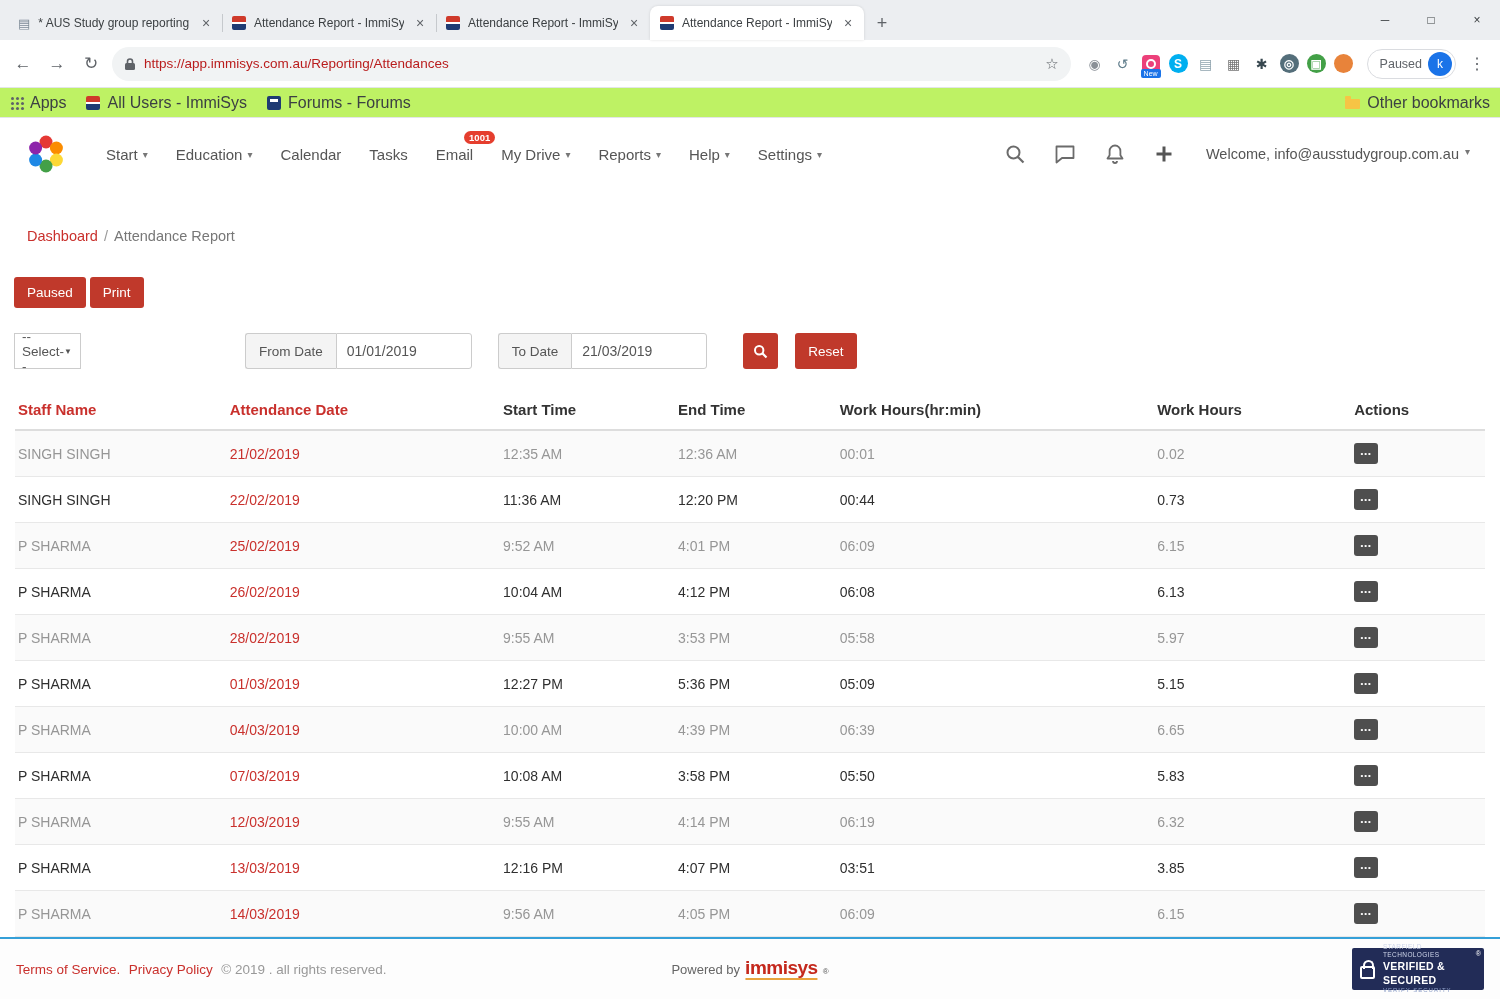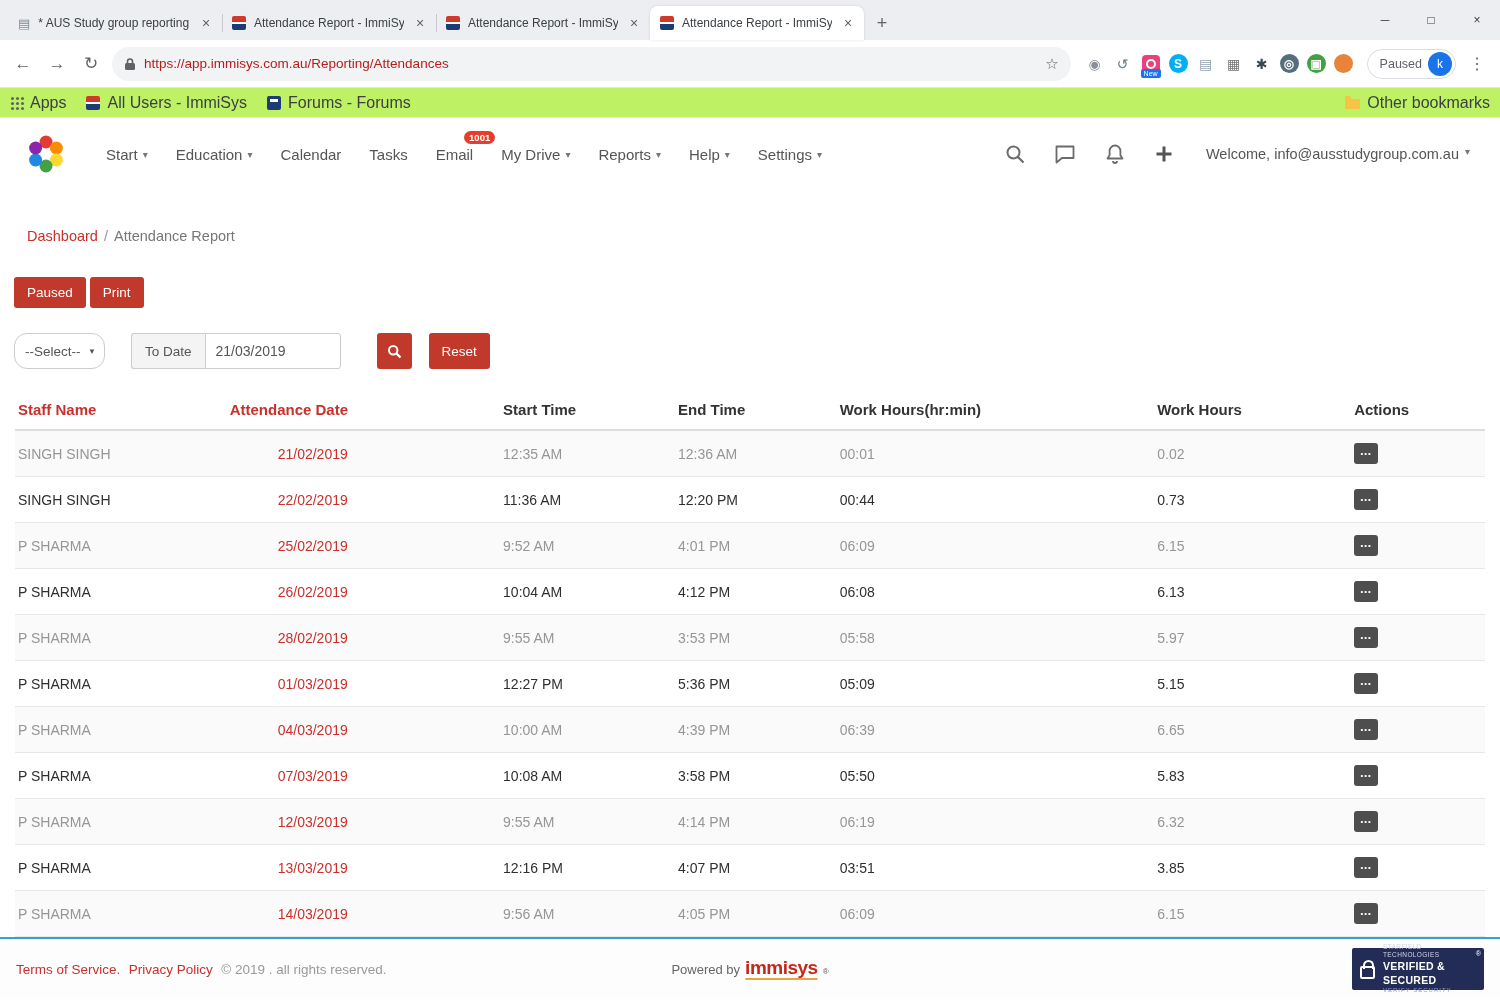--- a/index.html
+++ b/index.html
@@ -65,37 +65,37 @@
 
   .breadcrumb { margin:38px 0 0 27px; font-size:14.5px; }
   .bc-home { color:var(--link); }
   .bc-sep { color:#999; margin:0 6px; }
   .bc-cur { color:#777; }
 
   .action-buttons { margin:33px 0 0 14px; display:flex; gap:4px; }
   .red-btn { background:var(--accent); color:#fff; border:none; border-radius:3px; font-size:13.5px; padding:8px 13px; font-family:inherit; }
 
   .filters { margin:25px 0 0 14px; display:flex; align-items:center; }
-  .select { width:91px; height:36px; border:1px solid #ccc; border-radius:13px; display:flex; align-items:center; justify-content:space-between; padding:0 8px 0 10px; font-size:13.5px; color:#555; }
+  .select { width:67px; height:36px; border:1px solid #ccc; border-radius:0; display:flex; align-items:center; justify-content:flex-end; padding:0 8px 0 10px; font-size:13.5px; color:#555; }
   .sel-caret { font-size:8px; color:#555; }
   .input-group { display:flex; height:36px; }
   .input-group.from { margin-left:164px; }
   .input-group.to { margin-left:26px; }
   .ig-label { background:#f4f4f4; border:1px solid #ccc; border-right:none; border-radius:3px 0 0 3px; display:flex; align-items:center; padding:0 13px; font-size:13.5px; color:#555; }
   .ig-input { width:136px; border:1px solid #ccc; border-radius:0 3px 3px 0; padding:0 10px; font-size:14px; color:#555; font-family:inherit; outline:none; }
   .icon-btn { margin-left:36px; width:35px; height:36px; padding:0; display:flex; align-items:center; justify-content:center; }
   .reset-btn { margin-left:17px; height:36px; }
 
   .report { width:calc(100% - 30px); margin:25px 15px 0; border-collapse:collapse; table-layout:fixed; }
   .report th { text-align:left; font-size:15px; font-weight:bold; color:#333; padding:7px 8px 11px 3px; border-bottom:2px solid #ddd; }
   .report th.accent { color:var(--link); }
   .report td { font-size:14px; padding:12px 8px 12px 3px; border-bottom:1px solid #e8e8e8; white-space:nowrap; overflow:hidden; }
   .report tbody tr.odd { background:#fafafa; color:#969696; }
   .report tbody tr.even { background:#fff; color:#2f2f2f; }
-  .date-link { color:var(--link);margin-left:48px; }
+  .date-link { color:var(--link); }
   .action-btn { width:24px; height:21px; background:#4e4e4e; border:none; border-radius:3px; color:#fff; font-size:8px; letter-spacing:1px; display:flex; align-items:center; justify-content:center; padding:0; }
 
   .app-footer { position:absolute; left:0; right:0; bottom:0; height:62px; border-top:2px solid #35a0d8; background:#fdfdfd; display:flex; align-items:center; padding:0 16px; }
   .foot-link { color:var(--link); font-size:13.5px; margin-right:4px; }
   .foot-copy { color:#999; font-size:13.5px; }
   .foot-center { position:absolute; left:50%; transform:translateX(-50%); display:flex; align-items:baseline; gap:5px; }
   .powered { font-size:13px; color:#666; }
   .brand { color:#c4281c; font-weight:bold; font-size:19px; letter-spacing:-0.5px; border-bottom:2px solid #e8a33d; line-height:1.05; }
   .reg { font-size:8px; color:#555; }
   .secure-badge { margin-left:auto; width:132px; height:42px; background:var(--navy); border-radius:2px; display:flex; align-items:center; gap:8px; padding:0 8px; position:relative; }
@@ -281,20 +281,24 @@
   <div class="action-buttons" data-interactable="false">
     <button class="red-btn" data-interactable="true">Paused</button>
     <button class="red-btn" data-interactable="true">Print</button>
   </div>
 
   <div class="filters" data-interactable="false">
     <div class="select" data-interactable="true">
       <span data-interactable="false">--Select--</span>
       <span class="sel-caret" data-interactable="false">▼</span>
     </div>
+    <div class="input-group from" data-interactable="false">
+      <span class="ig-label" data-interactable="false">From Date</span>
+      <input class="ig-input" data-interactable="true" value="01/01/2019" style="">
+    </div>
     <div class="input-group to" data-interactable="false">
       <span class="ig-label" data-interactable="false">To Date</span>
       <input class="ig-input" data-interactable="true" value="21/03/2019" style="">
     </div>
     <button class="red-btn icon-btn" data-interactable="true">
       <svg data-interactable="false" width="15" height="15" viewBox="0 0 15 15">
           <circle cx="6.2" cy="6.2" r="4.2" fill="none" stroke="#fff" stroke-width="2"></circle>
           <line x1="9.4" y1="9.4" x2="13.5" y2="13.5" stroke="#fff" stroke-width="2.2"></line>
         </svg>
     </button>

